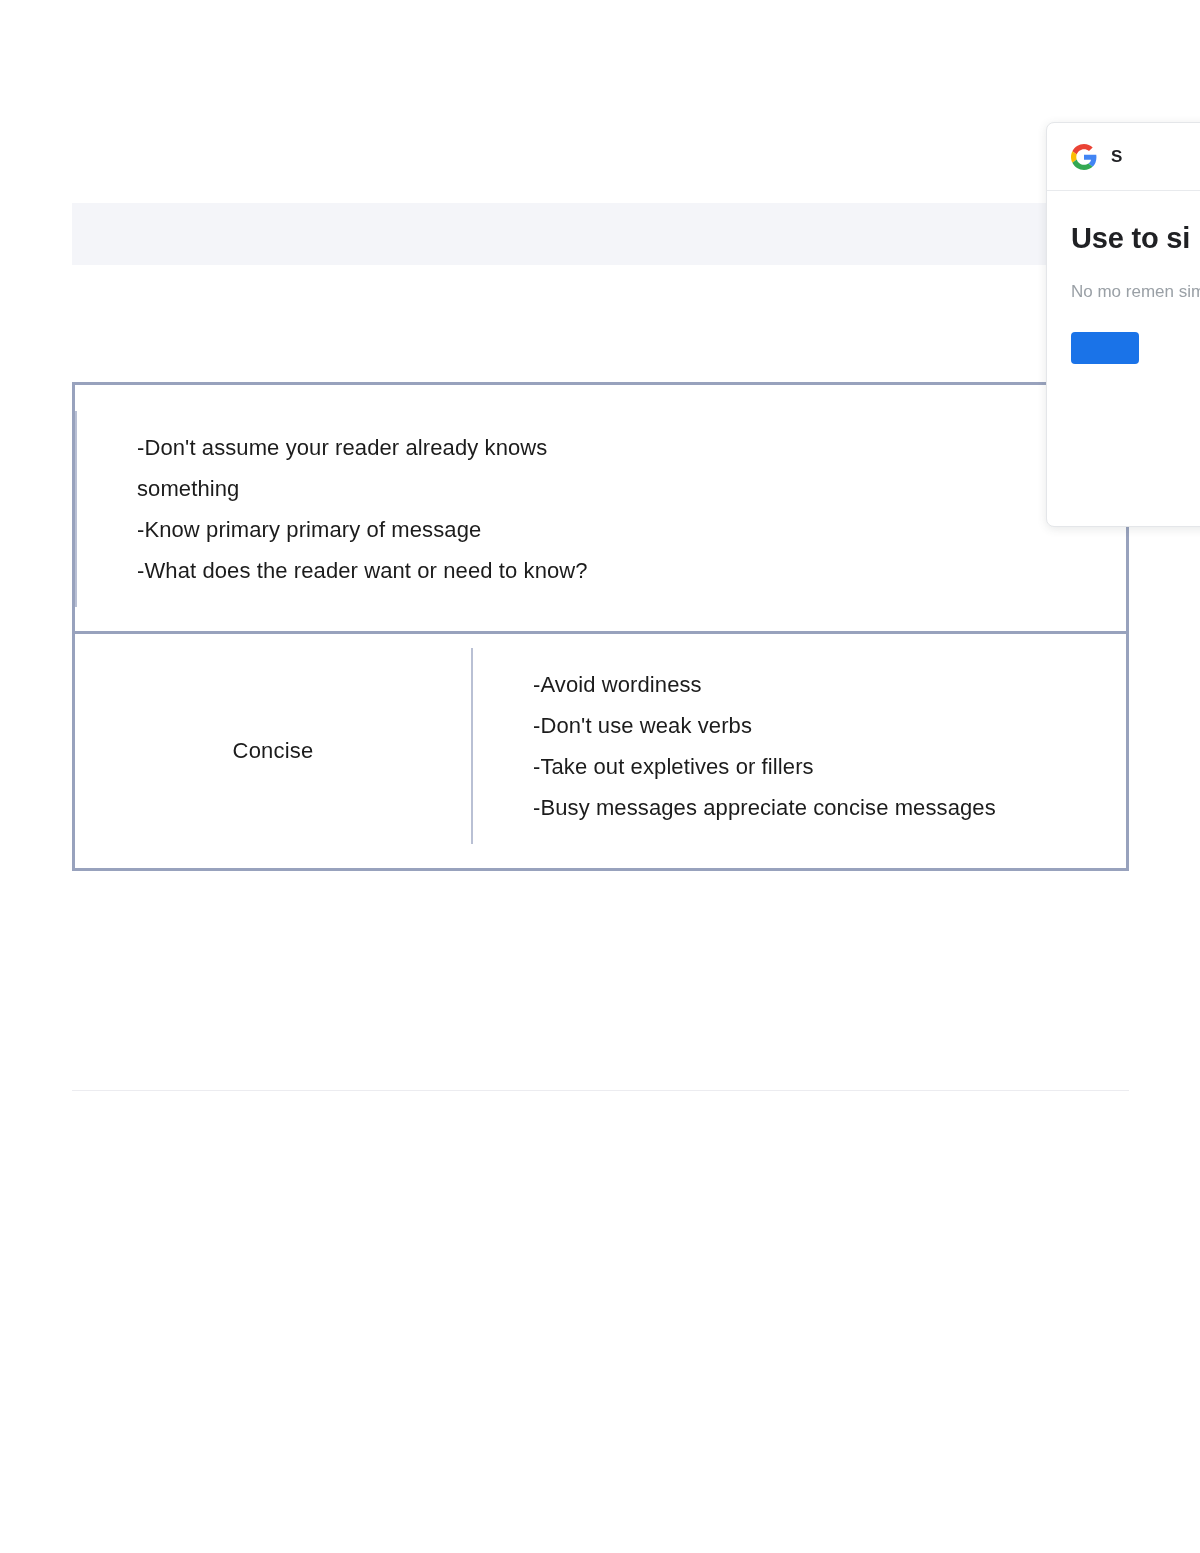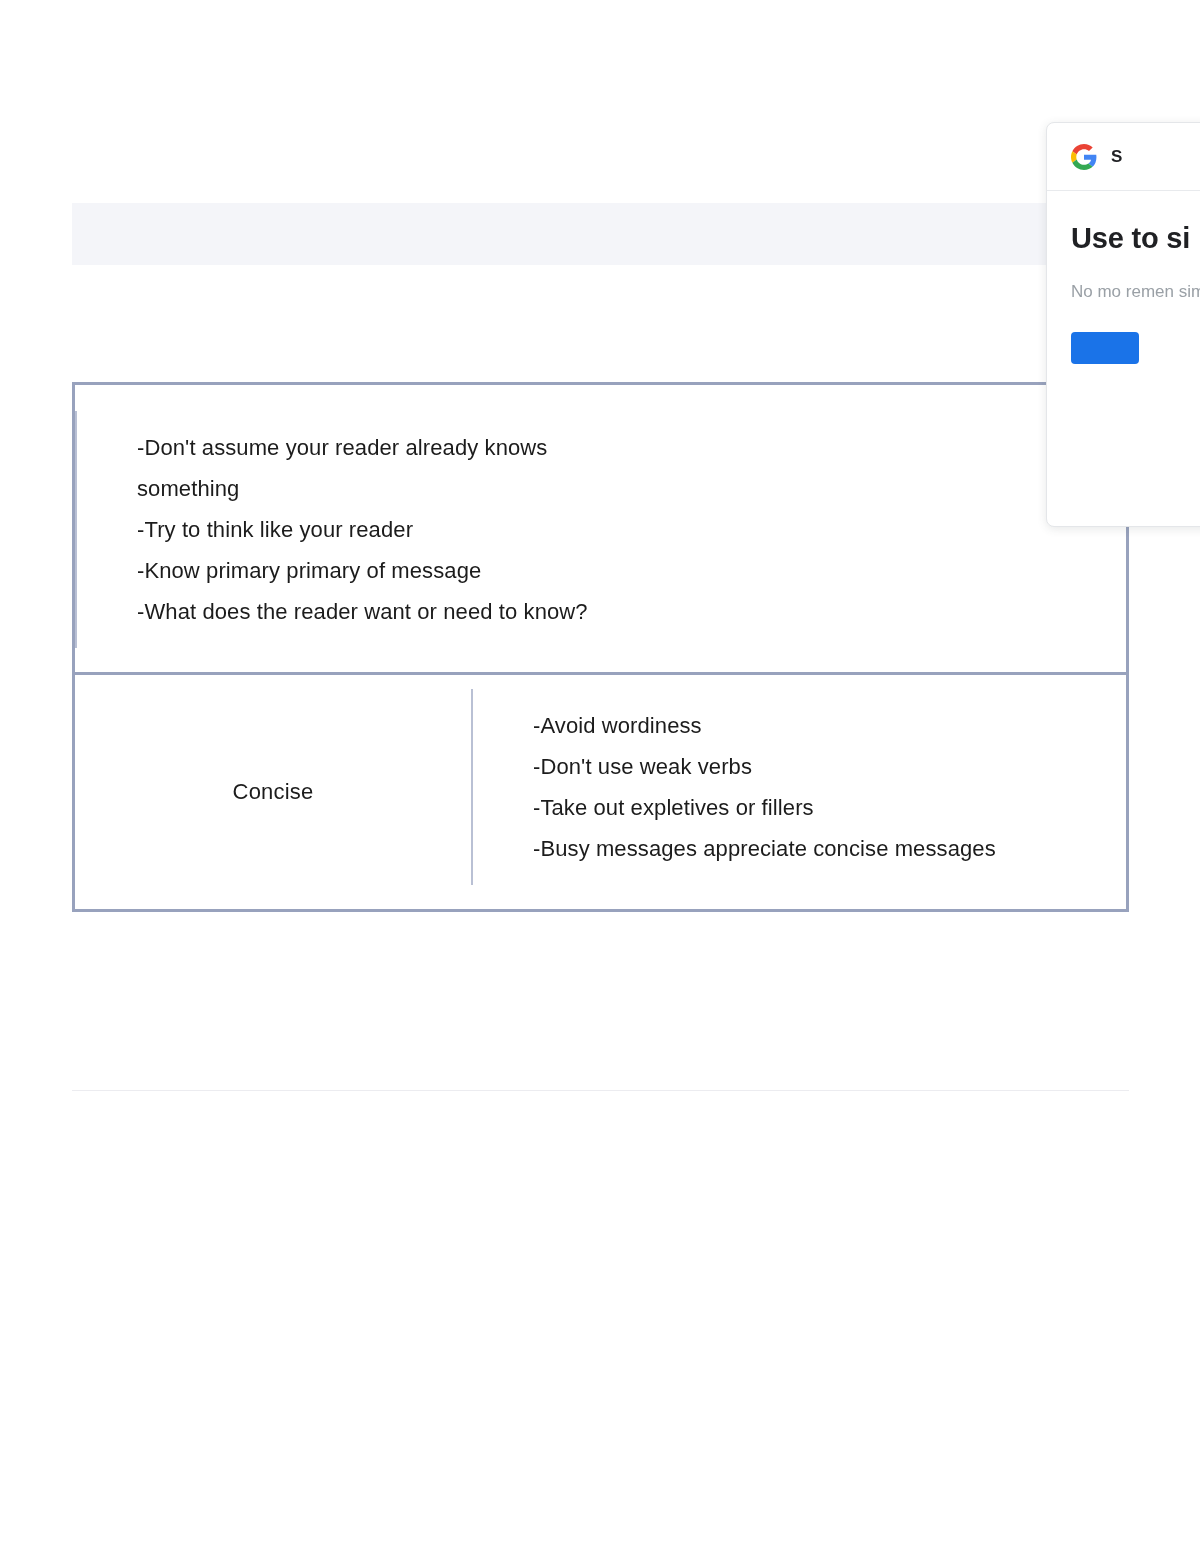--- a/index.html
+++ b/index.html
@@ -197,21 +197,20 @@
   <div class="header-strip"></div>
 
   <div class="doc-table">
 
     <div class="doc-row row-complete">
       <div class="row-points-cell">
         <div class="points-divider"></div>
         <ul class="points-list">
           <li>-Don't assume your reader already knows
 something</li>
-          <li>-Try to think like your reader</li>
           <li>-Know primary primary of message</li>
           <li>-What does the reader want or need to know?</li>
         </ul>
       </div>
     </div>
 
     <div class="doc-row row-concise">
       <div class="row-term-cell">
         <span class="row-term">Concise</span>
       </div>

